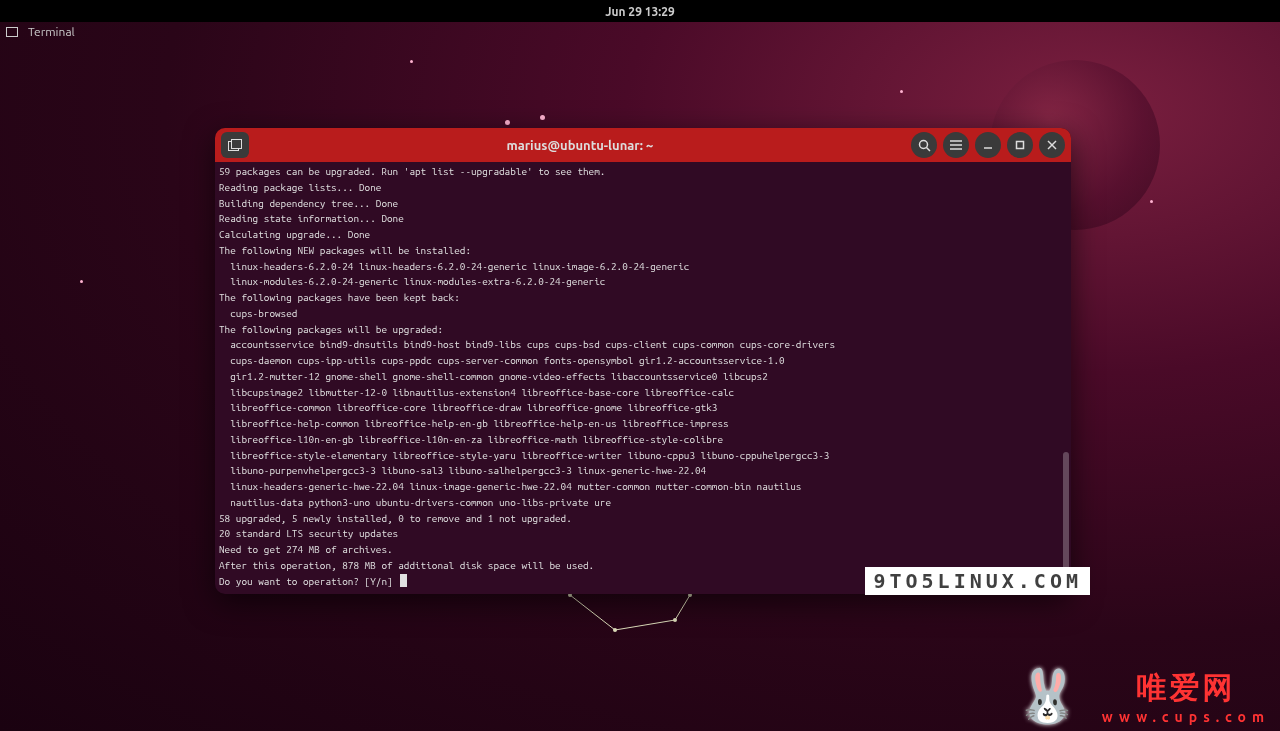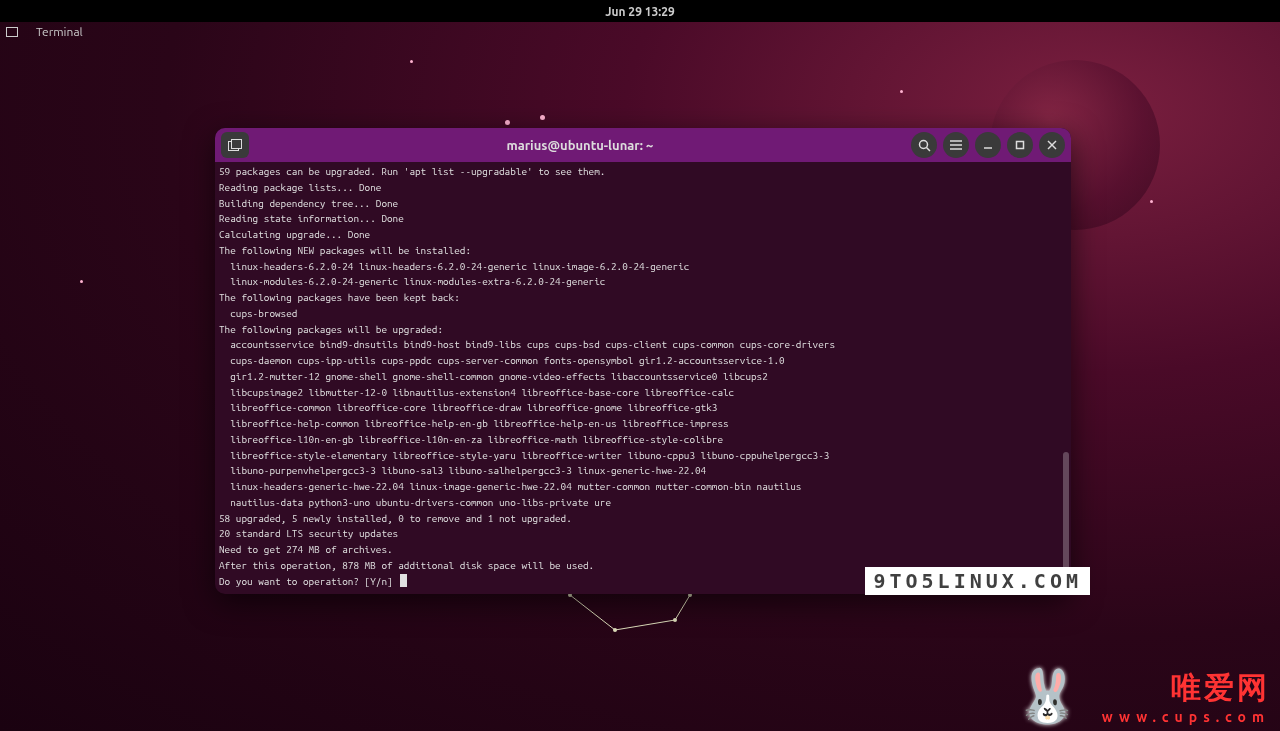--- a/index.html
+++ b/index.html
@@ -7,21 +7,21 @@
   body {
     background: radial-gradient(ellipse at 85% 15%, #7a1f3f 0%, #4a0a28 30%, #2a0518 60%, #1a0210 100%);
     position: relative;
   }
   
   .topbar {
     position: absolute; top: 0; left: 0; right: 0; height: 22px;
     background: #000; color: #ccc; font-size: 12px;
     display: flex; align-items: center; justify-content: center;
   }
-  .topbar .left { position: absolute; left: 6px; display: flex; align-items: center; gap: 18px; margin-top: 41px; }
+  .topbar .left { position: absolute; left: 6px; display: flex; align-items: center; gap: 10px; margin-top: 41px; }
   .topbar .window-icon { width: 12px; height: 10px; border: 1px solid #ccc; display: inline-block; }
   .topbar .clock { font-weight: 700; text-align: right; }
 
   
   .planet { position: absolute; top: 60px; right: 120px; width: 170px; height: 170px; border-radius: 50%;
     background: radial-gradient(circle at 35% 35%, #8a2a48 0%, #4a0a28 60%, #2a0518 100%); opacity: 0.6; }
   .star { position: absolute; background: #ffb3d1; border-radius: 50%; }
   .s1 { top: 120px; left: 505px; width: 5px; height: 5px; }
   .s2 { top: 115px; left: 540px; width: 5px; height: 5px; }
   .s3 { top: 60px;  left: 410px; width: 3px; height: 3px; }
@@ -33,21 +33,21 @@
   .constellation circle { fill: #ddb; }
 
   
   .window {
     position: absolute; top: 128px; left: 215px; width: 856px; height: 466px;
     background: #300a24; border-radius: 10px; overflow: hidden;
     box-shadow: 0 8px 30px rgba(0,0,0,0.6);
     display: flex; flex-direction: column;
   }
   .titlebar {
-    height: 34px; background: #701a75; display: flex; align-items: center;
+    height: 34px; background: #b91c1c; display: flex; align-items: center;
     padding: 0 6px; gap: 4px; flex-shrink: 0;
   }
   .tb-btn {
     width: 28px; height: 26px; border-radius: 6px; background: #3a3a3a;
     display: flex; align-items: center; justify-content: center; color: #ddd;
     cursor: pointer; font-size: 13px;
   }
   .tb-btn.round { width: 26px; height: 26px; border-radius: 50%; }
   .tb-title { flex: 1; text-align: center; color: #ddd; font-size: 13px; font-weight: 600; }
   .tb-right { display: flex; gap: 6px; }
@@ -57,21 +57,21 @@
     color: #e0e0e0; line-height: 15.75px; white-space: pre-wrap;
   }
   .cursor { display: inline-block; width: 7px; height: 13px; background: #e0e0e0; vertical-align: text-bottom; margin-left: 2px; }
   .scrollbar { position: absolute; right: 2px; top: 290px; width: 6px; height: 150px; background: rgba(255,255,255,0.25); border-radius: 3px; }
 
   
   .watermark1 {
     position: absolute; right: 190px; bottom: 136px; background: #fff; color: #404040;
     font-family: monospace; font-size: 20px; letter-spacing: 4px; padding: 2px 8px; font-weight: 700;
   }
-  .watermark2 { position: absolute; right: 10px; bottom: 6px; text-align: right; margin-top: 20px; }
+  .watermark2 { position: absolute; right: 10px; bottom: 6px; text-align: center; margin-top: 20px; }
   .watermark2 .cn { color: #f33; font-size: 30px; font-weight: 700; letter-spacing: 3px; }
   .watermark2 .url{ color: #f33; font-size: 14px; letter-spacing: 6px; font-weight: 700; }
   .bunny { position: absolute; right: 200px; bottom: 4px; font-size: 52px; filter: drop-shadow(0 0 2px #fff); }
 </style>
 </head>
 <body>
 
 <div class="topbar">
   <div class="left">
     <span class="window-icon"></span>

